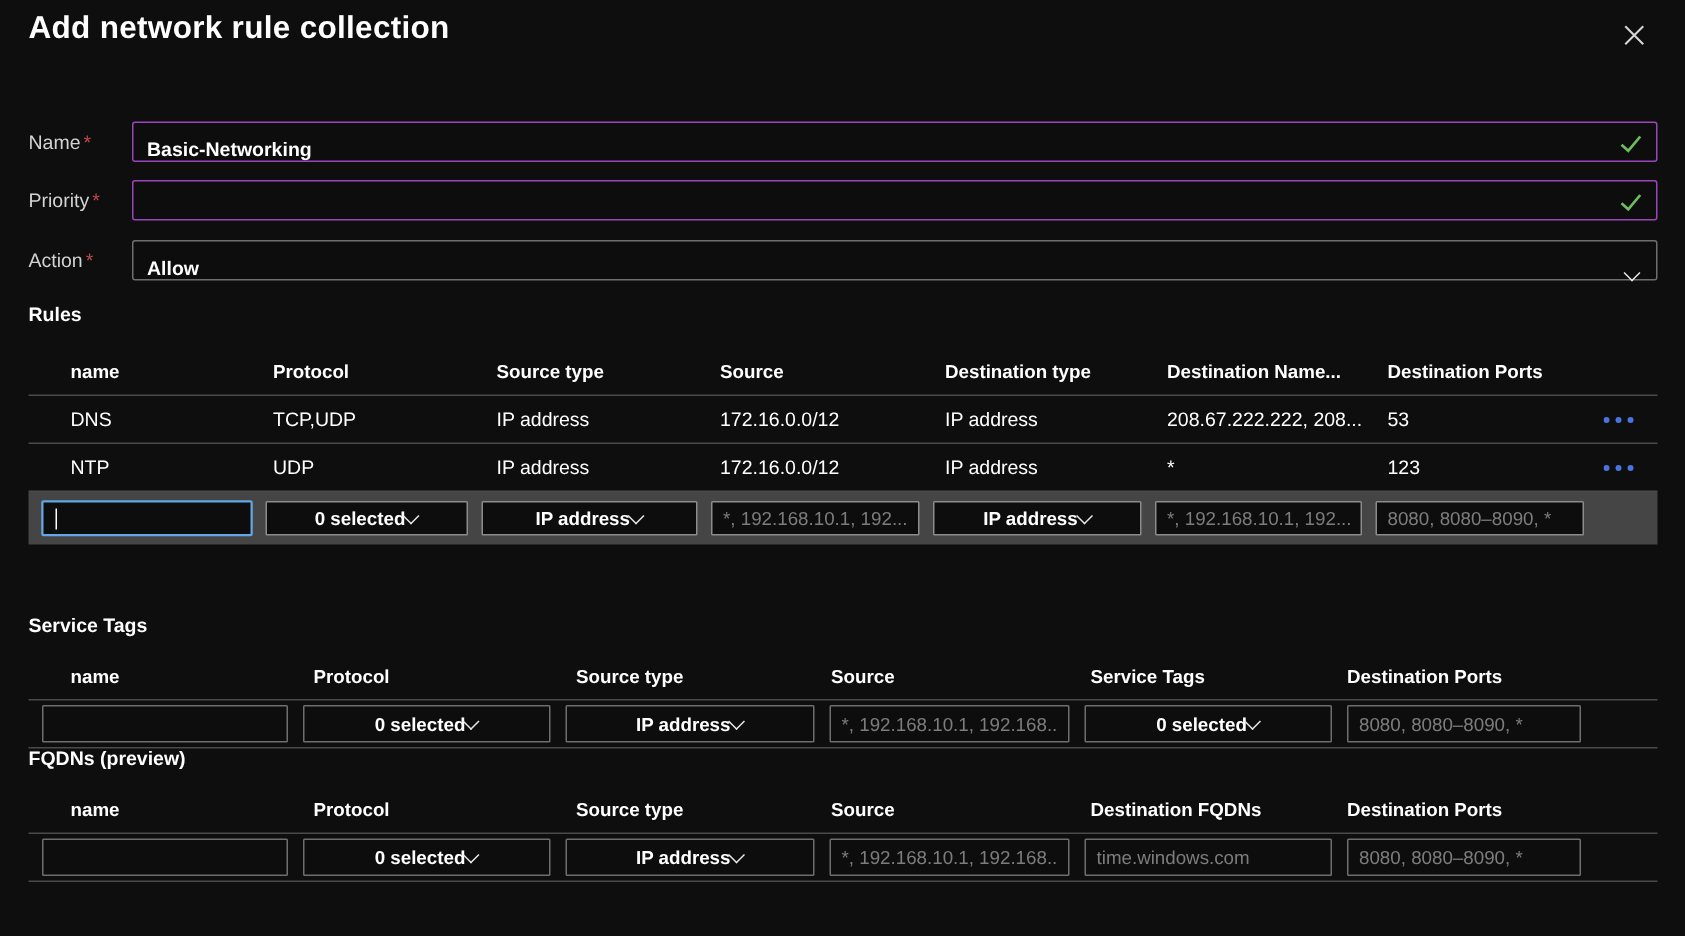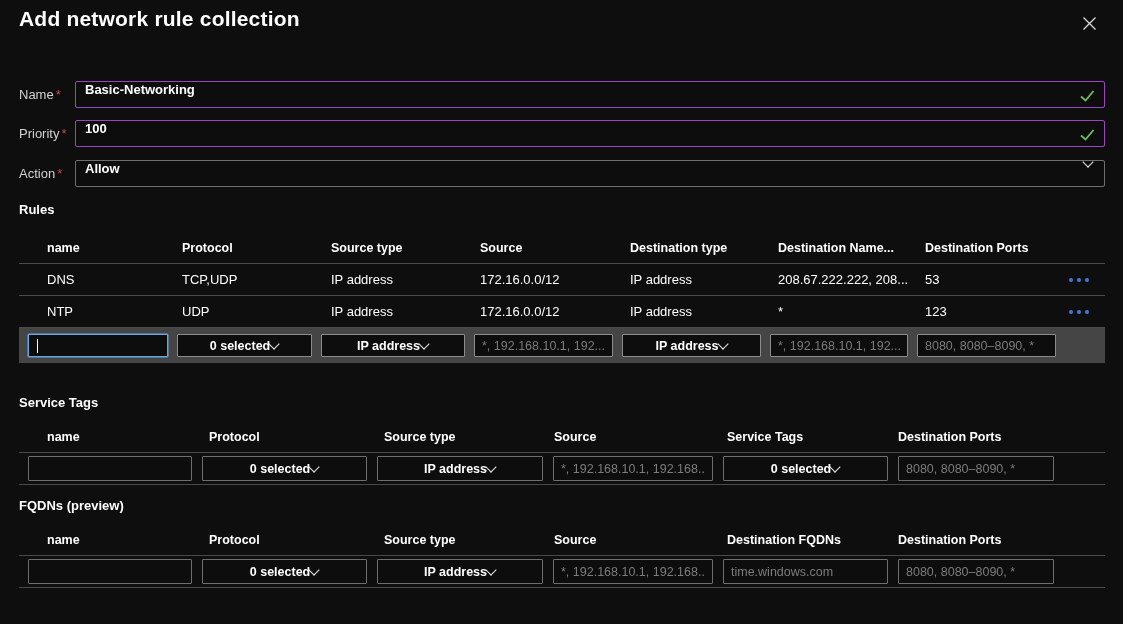--- a/index.html
+++ b/index.html
@@ -3,21 +3,21 @@
 <meta charset="utf-8">
 <style>
   html,body{margin:0;padding:0;background:#0e0e0e;overflow:hidden;}
   body{width:1123px;height:624px;position:relative;font-family:"Liberation Sans",sans-serif;color:#fff;}
   .title{position:absolute;left:19px;top:7px;font-size:21px;font-weight:700;letter-spacing:.2px;}
   .close-btn{position:absolute;right:24px;top:14px;background:none;border:none;cursor:pointer;padding:2px;}
   
   .form-row{position:absolute;left:19px;right:18px;height:27px;display:flex;align-items:center;}
   .form-label{width:56px;flex:none;font-size:13px;color:#d2d2d2;}
   .req{color:#c24a4a;margin-left:2px;}
-  .field{flex:1;height:25px;border:1px solid #6e6e6e;border-radius:2px;background:#0d0d0d;display:flex;align-items:flex-start;position:relative;}
+  .field{flex:1;height:25px;border:1px solid #6e6e6e;border-radius:2px;background:#0d0d0d;display:flex;align-items:flex-end;position:relative;margin-left:13px;}
   .field.valid{border-color:#9b44bd;}
   .field input{background:transparent;border:none;outline:none;color:#fff;font-size:13px;font-weight:600;padding:0 26px 0 9px;width:100%;font-family:"Liberation Sans",sans-serif;}
   .check-pos{position:absolute;right:9px;top:8px;line-height:0;}
   .select{cursor:pointer;justify-content:space-between;padding:0 12px 0 9px;}
   .select .sel-text{font-size:13px;font-weight:600;}
   .chev{width:7px;height:7px;border-right:1.5px solid #e8e8e8;border-bottom:1.5px solid #e8e8e8;transform:rotate(45deg);flex:none;margin-top:-3px;}
   
   .abs{position:absolute;left:19px;right:18px;}
   .sec-heading{font-size:13px;font-weight:600;height:20px;line-height:20px;}
   .sep{border-top:1px solid #4a4a4a;height:0;}
@@ -69,21 +69,20 @@
     <input type="text" value="Basic-Networking" style="">
     <span class="check-pos"><svg width="15" height="12" viewBox="0 0 15 12">
           <polyline points="1,6.5 5.5,10.5 13.5,1" fill="none" stroke="#6fbb5f" stroke-width="1.8"></polyline>
         </svg></span>
   </div>
 </div>
 
 <div class="form-row" style="top:120px;">
   <div class="form-label"><span>Priority</span><span class="req">*</span></div>
   <div class="field valid">
-    <input type="text" value="100" style="">
     <span class="check-pos"><svg width="15" height="12" viewBox="0 0 15 12">
           <polyline points="1,6.5 5.5,10.5 13.5,1" fill="none" stroke="#6fbb5f" stroke-width="1.8"></polyline>
         </svg></span>
   </div>
 </div>
 
 <div class="form-row" style="top:160px;">
   <div class="form-label"><span>Action</span><span class="req">*</span></div>
   <div class="field select">
     <span class="sel-text">Allow</span>
@@ -169,21 +168,21 @@
     </div>
     <div class="ctrl w-ip6">
       <input type="text" placeholder="*, 192.168.10.1, 192..." style="">
     </div>
     <div class="ctrl w-ip7">
       <input type="text" placeholder="8080, 8080–8090, *" style="">
     </div>
   </div>
 </div>
 
-<div class="abs" style="top:393px;">
+<div class="abs" style="top:407px;">
   <div class="sec-heading">Service Tags</div>
   <div class="grid6 thead6">
     <span>name</span>
     <span>Protocol</span>
     <span>Source type</span>
     <span>Source</span>
     <span>Service Tags</span>
     <span>Destination Ports</span>
   </div>
   <div class="sep"></div>

